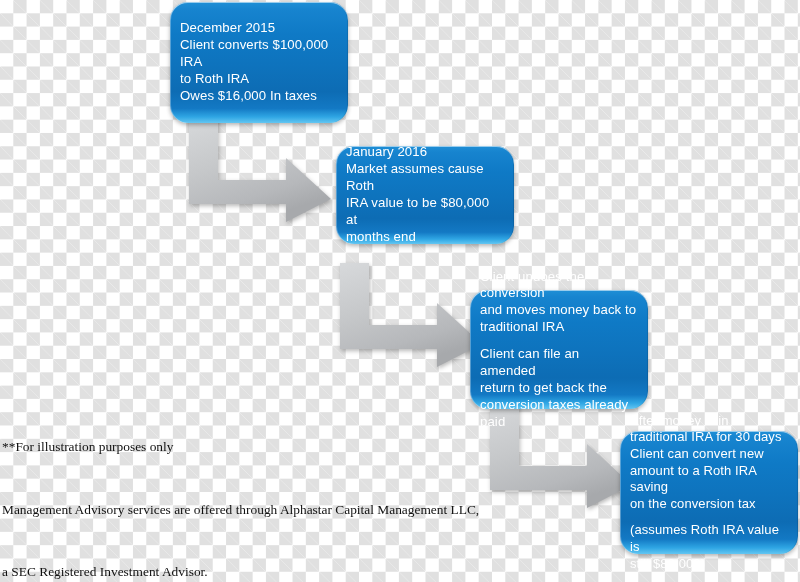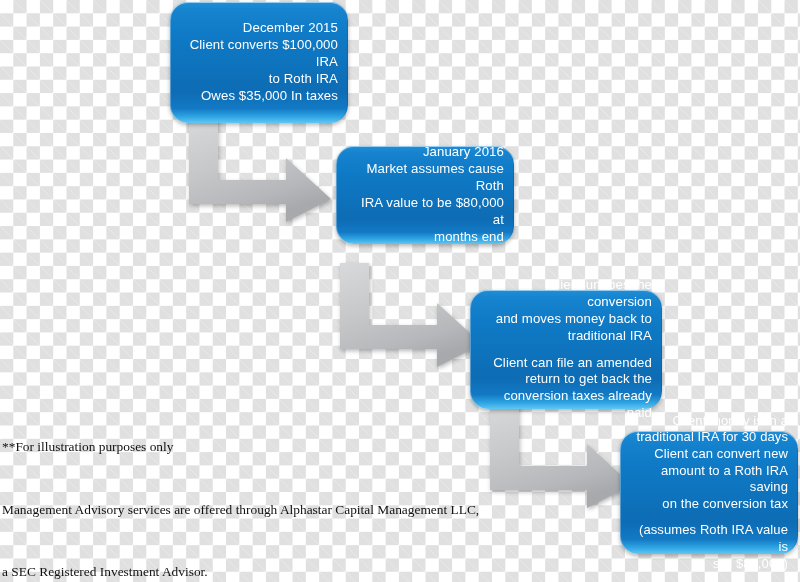--- a/index.html
+++ b/index.html
@@ -45,36 +45,36 @@
     box-shadow:
       inset 0 1px 0 rgba(255,255,255,0.55),
       inset 1px 0 0 rgba(255,255,255,0.30),
       inset -1px 0 0 rgba(0,0,0,0.10),
       0 2px 4px rgba(0,0,0,0.30);
     color: #ffffff;
     display: flex;
     flex-direction: column;
     align-items: center;
     justify-content: center;
-    text-align: right;
+    text-align: left;
     padding: 6px 10px;
     line-height: 1.28;
     letter-spacing: 0.1px;
   }
   .node .para {
     margin: 0;
     width: 100%;
   }
   .node .para + .para {
     margin-top: 10px;
   }
 
   #node-1 { left: 170px; top: 2px;   width: 178px; height: 121px; font-size: 13.2px; }
   #node-2 { left: 336px; top: 146px; width: 178px; height: 98px; font-size: 13.2px; }
-  #node-3 { left: 470px; top: 290px; width: 192px; height: 119px; font-size: 13.2px; }
+  #node-3 { left: 470px; top: 290px; width: 178px; height: 119px; font-size: 13.2px; }
   #node-4 { left: 620px; top: 431px; width: 178px; height: 123px; font-size: 13.0px; }
 
   
   .arrow {
     position: absolute;
     filter: drop-shadow(1px 2px 2px rgba(0,0,0,0.28));
   }
   .arrow svg { display: block; }
 
   
@@ -136,21 +136,21 @@
       </defs>
       <path d="M0,0 L29,0 L29,62 L97,62 L97,40 L142,81 L97,104 L97,86 L0,86 Z" fill="url(#ag3)"></path>
     </svg>
   </div>
 
   <div class="node" id="node-1">
     <p class="para">
       <span>December 2015</span><br>
       <span>Client converts $100,000 IRA</span><br>
       <span>to Roth IRA</span><br>
-      <span>Owes $35,000 In taxes</span><br>
+      <span>Owes $16,000 In taxes</span><br>
     </p>
   </div>
 
   <div class="node" id="node-2">
     <p class="para">
       <span>January 2016</span><br>
       <span>Market assumes cause Roth</span><br>
       <span>IRA value to be $80,000 at</span><br>
       <span>months end</span>
     </p>
@@ -164,21 +164,21 @@
     </p>
     <p class="para">
       <span>Client can file an amended</span><br>
       <span>return to get back the</span><br>
       <span>conversion taxes already paid</span>
     </p>
   </div>
 
   <div class="node" id="node-4">
     <p class="para">
-      <span>Client money is in a</span><br>
+      <span>After money is in a</span><br>
       <span>traditional IRA for 30 days</span><br>
       <span>Client can convert new</span><br>
       <span>amount to a Roth IRA saving</span><br>
       <span>on the conversion tax</span>
     </p>
     <p class="para">
       <span>(assumes Roth IRA value is</span><br>
       <span>still $80,000)</span>
     </p>
   </div>

